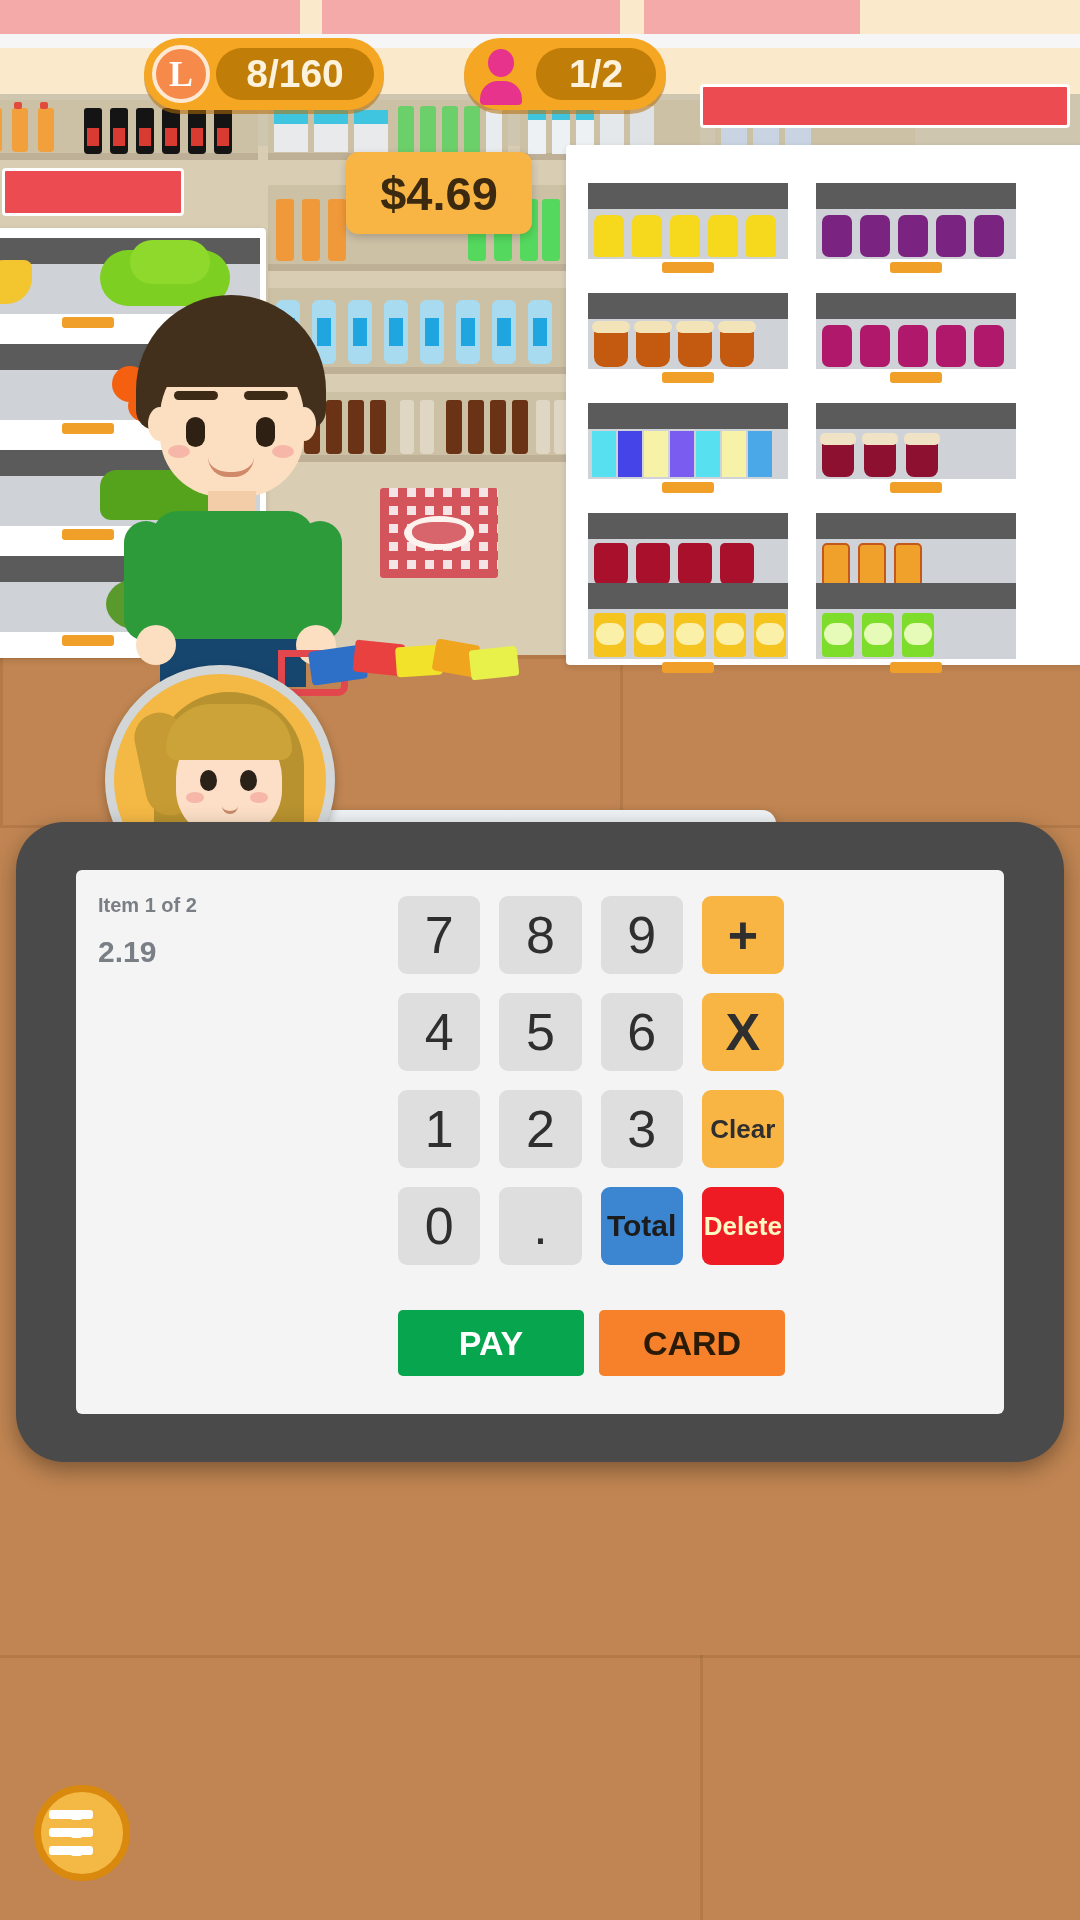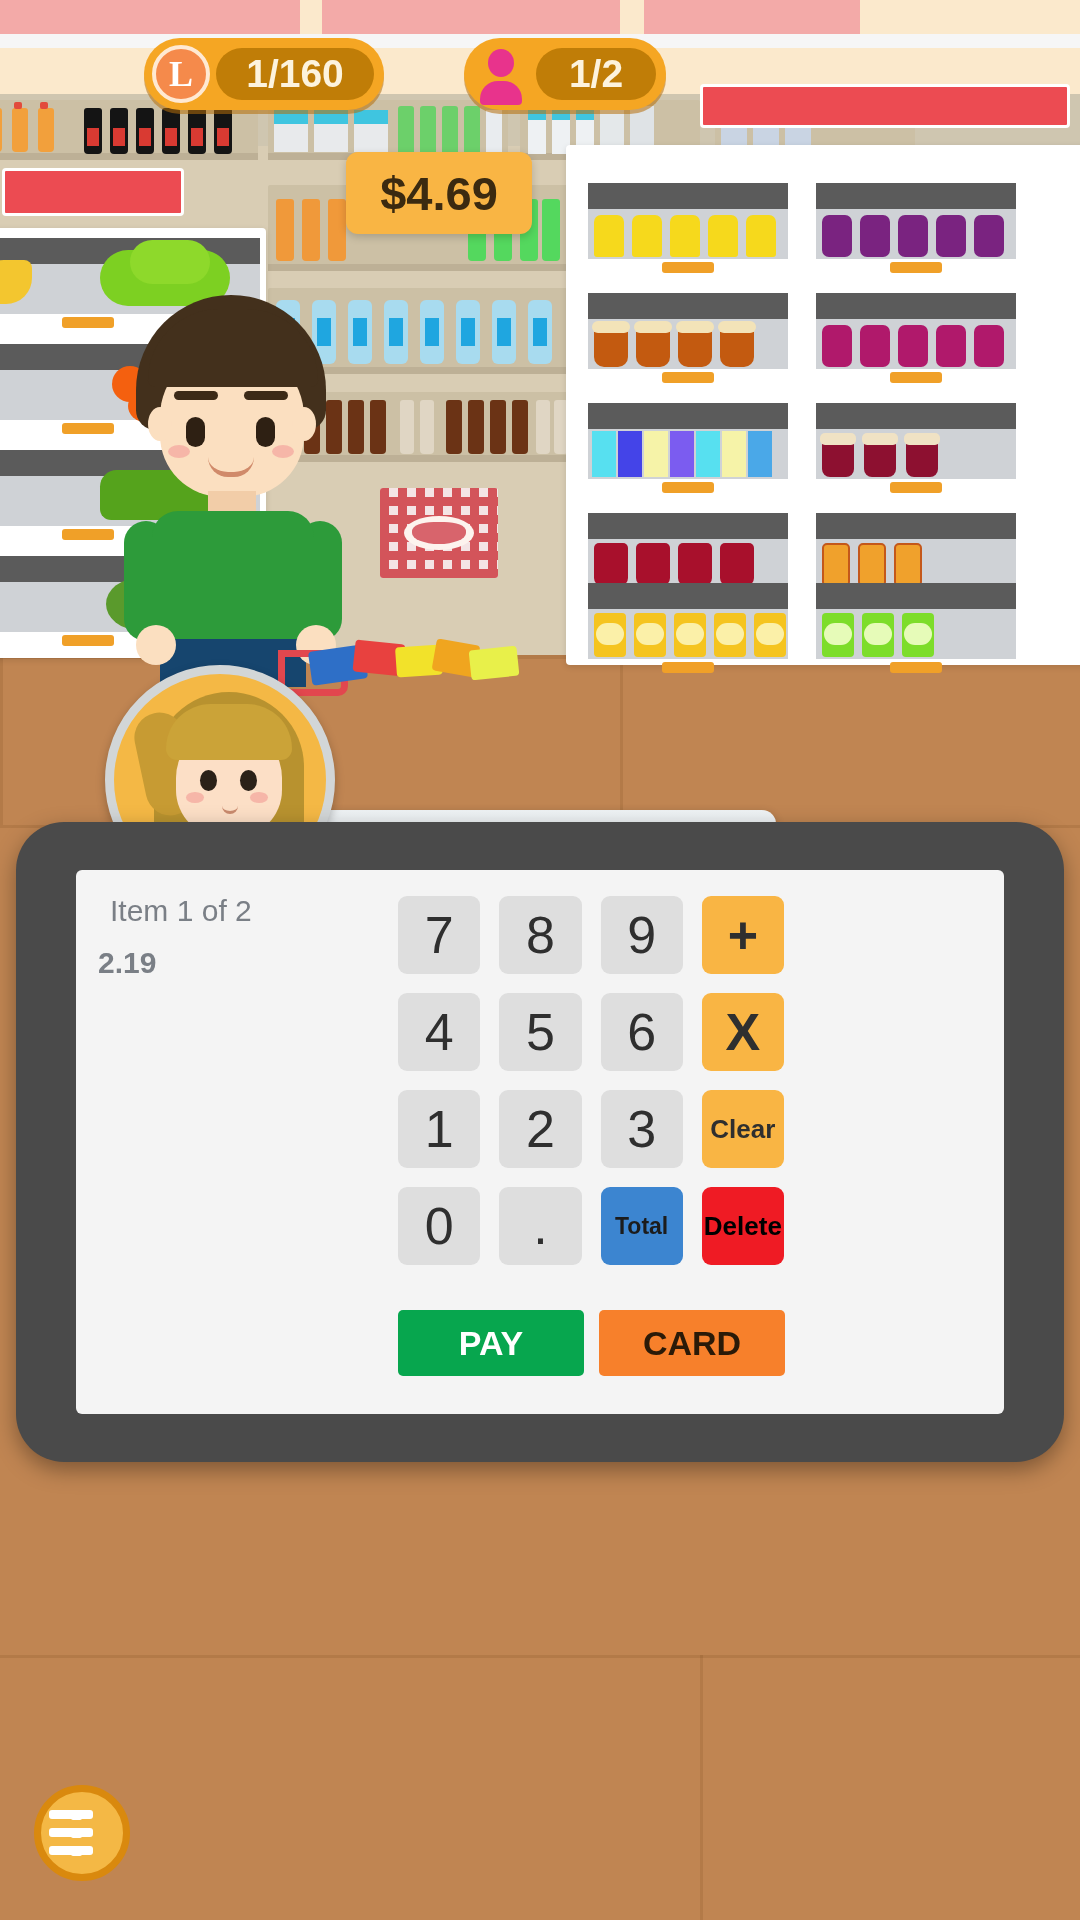--- a/index.html
+++ b/index.html
@@ -145,34 +145,34 @@
   .meat .blob2 { position:absolute; left:32px; top:34px; width:54px; height:22px;
                  background:#d8646c; border-radius:40% 40% 50% 50%; }
 
   
   .register { position:absolute; left:16px; top:822px; width:1048px; height:640px;
               background:#4a4a4a; border-radius:48px; box-shadow:0 8px 22px rgba(0,0,0,.35); }
   .screen { position:absolute; left:60px; top:48px; width:928px; height:544px;
             background:#f4f4f4; border-radius:6px; }
 
   .disp { position:absolute; left:22px; top:24px; }
-  .disp .line1 { color:#7a7f86; font-size:30px; font-weight:normal; margin-bottom:18px;margin-left:12px; }
+  .disp .line1 { color:#7a7f86; font-size:20px; font-weight:bold; margin-bottom:18px; }
   .disp .line2 { color:#7a7f86; font-size:30px; font-weight:bold; }
 
   .keypad { position:absolute; left:322px; top:26px; width:386px; }
   .krow { display:flex; gap:19px; margin-bottom:19px; }
   .key { width:84px; height:78px; border-radius:9px; background:#dedede;
          display:flex; align-items:center; justify-content:center;
          font-size:52px; color:#2f2f2f; font-family:"Liberation Sans", sans-serif;
          cursor:pointer; user-select:none; }
   .key.dot { font-size:52px; }
   .key.fn { background:#f9b544; font-size:52px; font-weight:bold; }
   .key.fn.small { font-size:26px; font-weight:bold; }
-  .key.blue { background:#3c85d0; font-size:23px; font-weight:bold; color:#1c1c1c; }
-  .key.red { background:#ef1b24; font-size:26px; font-weight:bold; color:#000000; }
+  .key.blue { background:#3c85d0; font-size:30px; font-weight:bold; color:#1c1c1c; }
+  .key.red { background:#ef1b24; font-size:26px; font-weight:bold; color:#fef9c3; }
 
   .payrow { position:absolute; left:322px; top:440px; display:flex; gap:15px; }
   .paybtn { width:186px; height:66px; border-radius:5px; display:flex;
             align-items:center; justify-content:center; font-size:34px;
             font-weight:bold; color:#2a1a08; cursor:pointer; user-select:none; }
   .paybtn.card { background:#f7802b; }
   .paybtn.pay  { background:#07a64e; color:#fff; }
 
   
   .menubtn { position:absolute; left:34px; top:1785px; width:96px; height:96px;
@@ -509,21 +509,21 @@
       <span>$4.69</span>
     </div>
   </div>
 
   <div class="hud" style="left:144px;">
     <div class="ico-wrap">
       <div class="lvl-ico">
           <span>L</span>
         </div>
     </div>
-    <div class="pill">1/160</div>
+    <div class="pill">8/160</div>
   </div>
 
   <div class="hud" style="left:464px;">
     <div class="ico-wrap">
       <div class="person-ico">
           <div class="head"></div>
           <div class="body"></div>
         </div>
     </div>
     <div class="pill" style="min-width:120px;">1/2</div>

